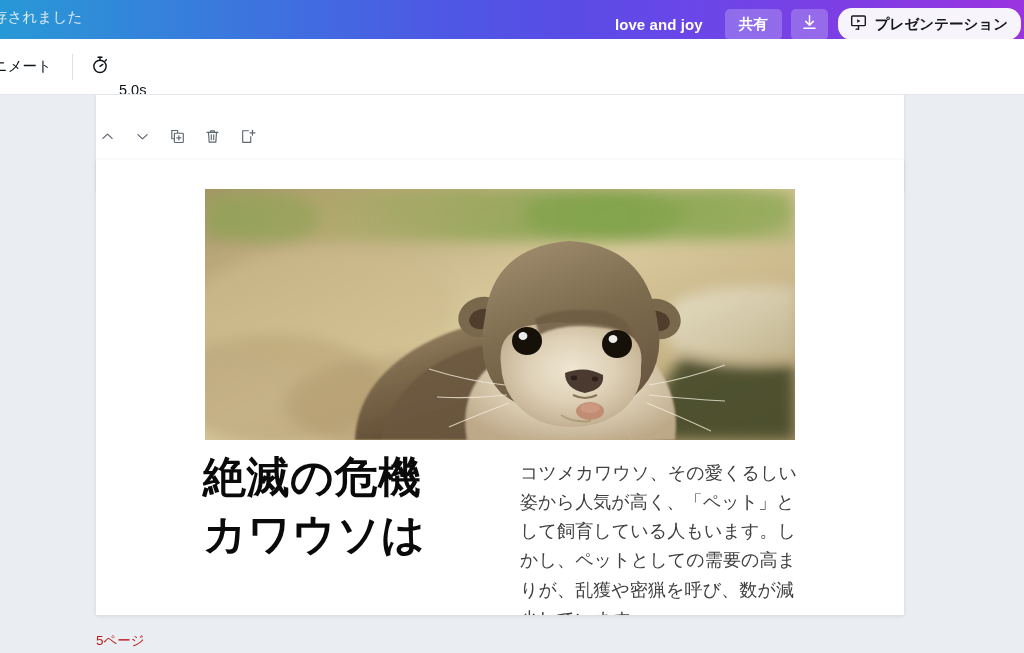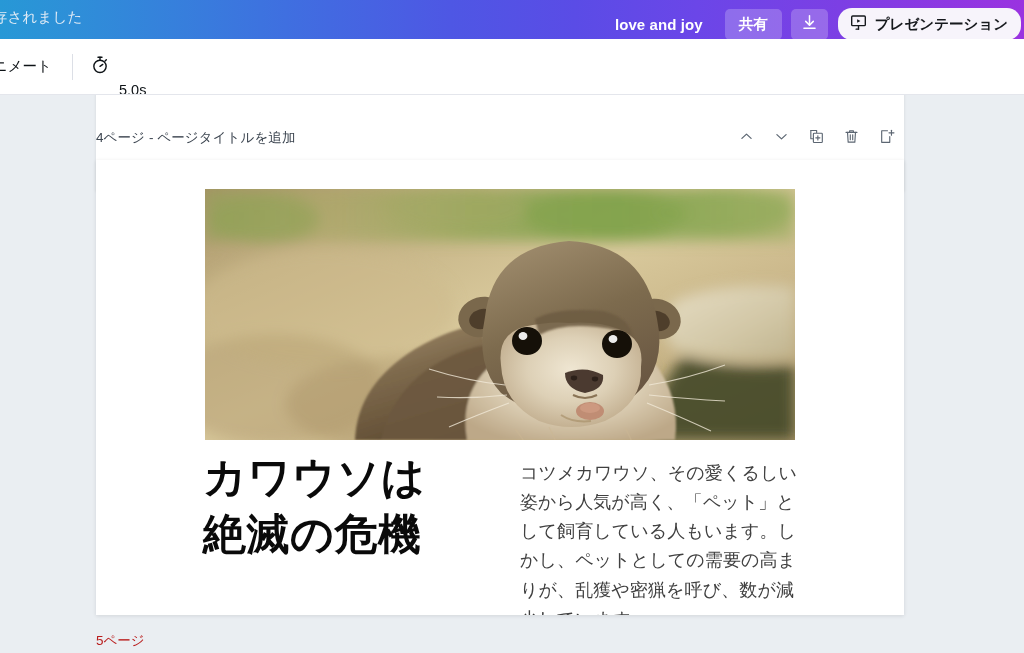--- a/index.html
+++ b/index.html
@@ -334,21 +334,20 @@
   </div>
 
 </div>
 
 <div class="canvas-area">
 
   <div class="slide-prev"></div>
 
   <div class="page-head">
 
-    <div class="page-title">4ページ - ページタイトルを追加</div>
 
     <div class="page-tools">
 
       <button class="tool-btn">
         <span>
           <svg width="17" height="17" viewBox="0 0 24 24" fill="none" stroke="#5c6672" stroke-width="1.75" stroke-linecap="round" stroke-linejoin="round">
             <path d="M5.5 14.6 L12 8.6 L18.5 14.6"></path>
           </svg>
         </span>
       </button>
@@ -508,22 +507,22 @@
 
         <g stroke="#cbb794" stroke-width="1.5" fill="none" opacity="0.5">
           <path d="M310 240 Q318 250 318 251"></path>
           <path d="M344 238 Q350 250 350 251"></path>
           <path d="M420 238 Q426 250 426 251"></path>
         </g>
       </svg>
     </div>
 
     <div class="slide-headline">
+      <div>絶滅の危機</div>
       <div>カワウソは</div>
-      <div>絶滅の危機</div>
     </div>
 
     <div class="slide-body">コツメカワウソ、その愛くるしい姿から人気が高く、「ペット」として飼育している人もいます。しかし、ペットとしての需要の高まりが、乱獲や密猟を呼び、数が減少しています。</div>
 
   </div>
 
   <div class="page-head-next">5ページ</div>
 
 </div>
 

